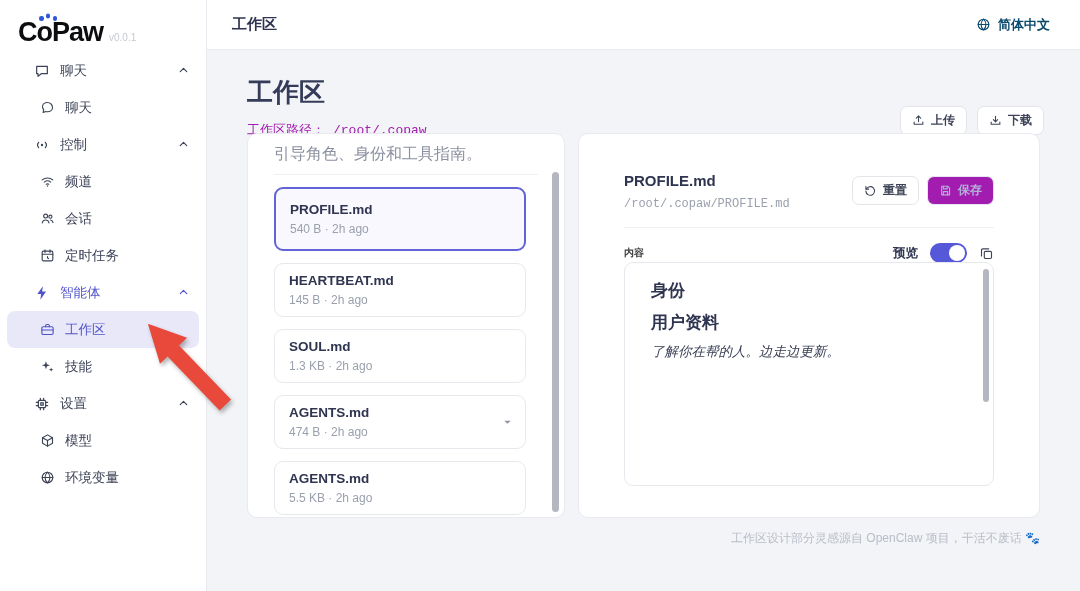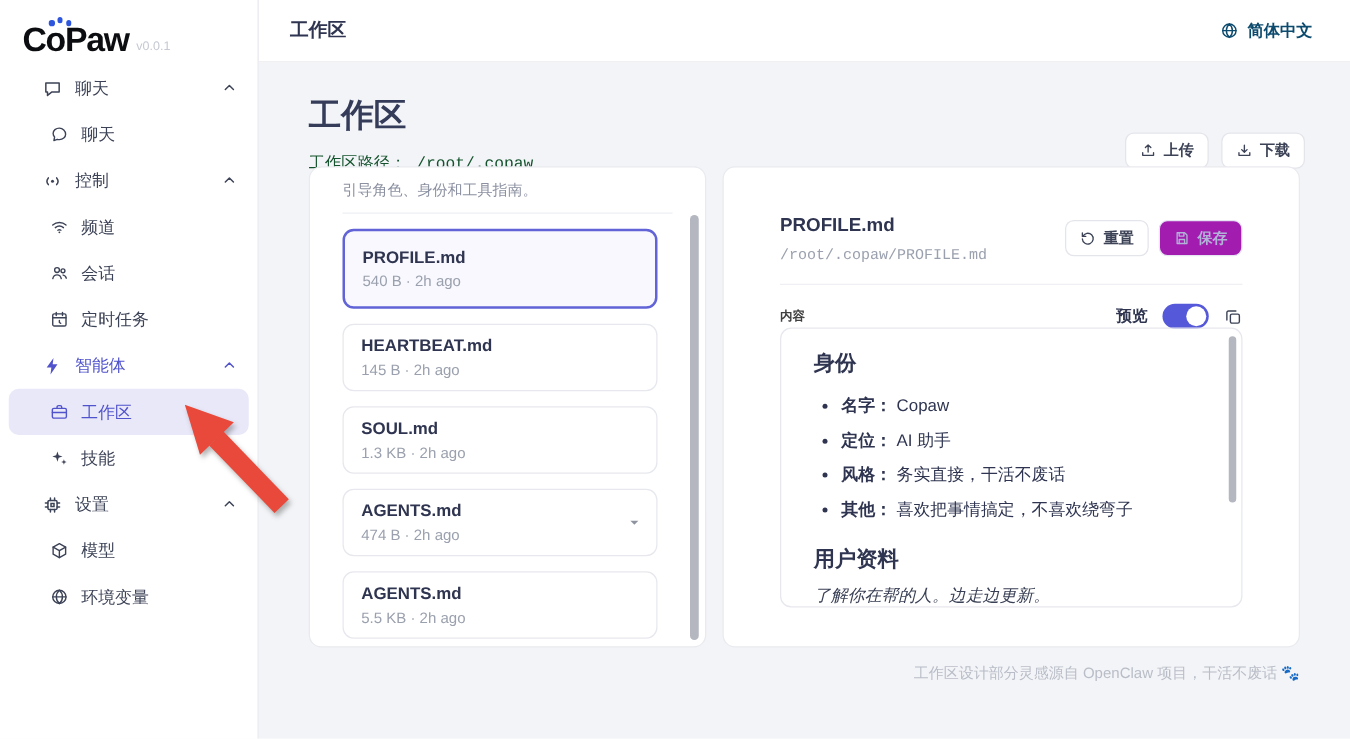--- a/index.html
+++ b/index.html
@@ -23,33 +23,33 @@
   .srow .ic{color:inherit}
 
   
   .topbar{position:absolute;left:207px;top:0;width:873px;height:50px;background:#fff;border-bottom:1px solid #ebecf0;display:flex;align-items:center;padding:0 30px 0 25px;z-index:1}
   .tb-title{font-size:15px;font-weight:700;color:#2f3550}
   .lang{margin-left:auto;display:flex;align-items:center;gap:7px;font-size:13px;font-weight:600;color:#0c4a6e;cursor:pointer}
 
   
   .main{position:absolute;left:207px;top:50px;width:873px;height:541px;background:#f3f4f7}
   .page-title{padding:25px 40px 0;font-size:26px;font-weight:700;color:#353c59}
-  .path-row{padding:11px 40px 0;font-size:13px;color:#14532d;display:flex;gap:8px;align-items:center}
+  .path-row{padding:11px 40px 0;font-size:13px;color:#a21caf;display:flex;gap:8px;align-items:center}
   .mono{font-family:"Liberation Mono",monospace}
   .actions{position:absolute;top:56px;right:36px;display:flex;gap:10px}
   .btn{display:inline-flex;align-items:center;gap:6px;font-size:12px;font-weight:600;border-radius:7px;padding:5px 11px;border:1px solid #e4e5eb;background:#fff;color:#3d4357;cursor:pointer;font-family:inherit}
   .btn.disabled{background:#a21caf;border-color:#e6e5f4;color:#b2b1d8;cursor:default}
 
   .panels{position:absolute;left:40px;top:83px;right:40px;height:385px;display:flex;gap:13px}
   .panel{background:#fff;border:1px solid #e9eaef;border-radius:10px;position:relative}
   .left-panel{width:318px;overflow:hidden}
   .right-panel{flex:1}
 
   
-  .fl-desc{padding:10px 26px 0;font-size:12px;color:#8c91a1}
+  .fl-desc{padding:10px 26px 0;font-size:16px;color:#8c91a1}
   .fl-div{height:1px;background:#eef0f3;margin:9px 26px 0}
   .fl-cards{padding:12px 38px 0 26px}
   .fcard{position:relative;border:1px solid #e7e8ee;border-radius:9px;padding:9px 14px;margin-bottom:12px;background:#fff;cursor:pointer}
   .fcard.selected{border:2px solid #6163d6;background:#f8f8fe;padding:13px 14px}
   .fname{font-size:13.5px;font-weight:700;color:#2f3550}
   .fmeta{font-size:12px;color:#9aa0ad;margin-top:5px}
   .fdrop{position:absolute;right:12px;top:50%;transform:translateY(-50%);color:#8e93a0;cursor:pointer}
   .vthumb{position:absolute;background:#b4b7c0;border-radius:4px;cursor:pointer}
   .fl-thumb{right:5px;top:38px;width:7px;height:340px}
 
@@ -341,26 +341,20 @@
             <svg viewBox="0 0 24 24" width="15" height="15" fill="none" stroke="currentColor" stroke-width="1.8" stroke-linecap="round" stroke-linejoin="round">
                 <rect x="8.5" y="8.5" width="11.5" height="11.5" rx="2"></rect>
                 <path d="M15.5 4.5H6a2 2 0 00-2 2v9.5"></path>
               </svg>
           </span>
         </div>
       </div>
 
       <div class="rp-box">
         <div class="md-h">身份</div>
-        <ul class="md-ul">
-          <li><b>名字：</b> <span>Copaw</span></li>
-          <li><b>定位：</b> <span>AI 助手</span></li>
-          <li><b>风格：</b> <span>务实直接，干活不废话</span></li>
-          <li><b>其他：</b> <span>喜欢把事情搞定，不喜欢绕弯子</span></li>
-        </ul>
         <div class="md-h">用户资料</div>
         <div class="md-note">了解你在帮的人。边走边更新。</div>
 
         <div class="vthumb rp-thumb"></div>
       </div>
     </section>
   </div>
 
   <div class="footer">工作区设计部分灵感源自 OpenClaw 项目，干活不废话 🐾</div>
 </main>

